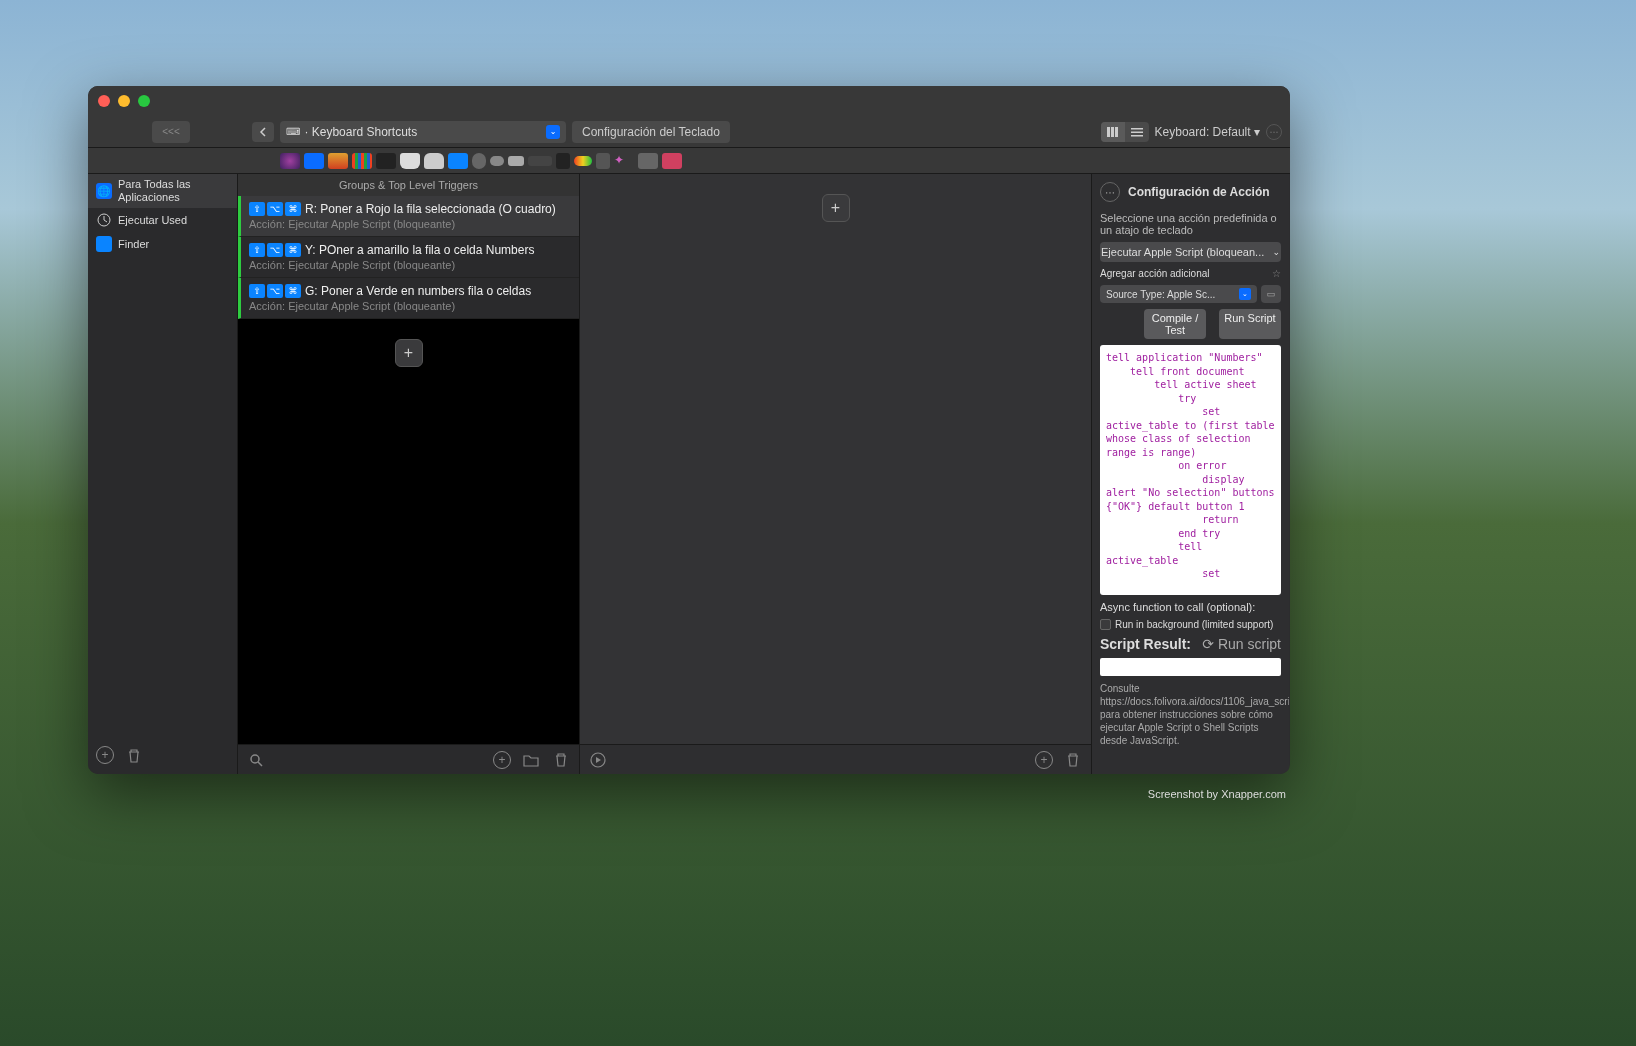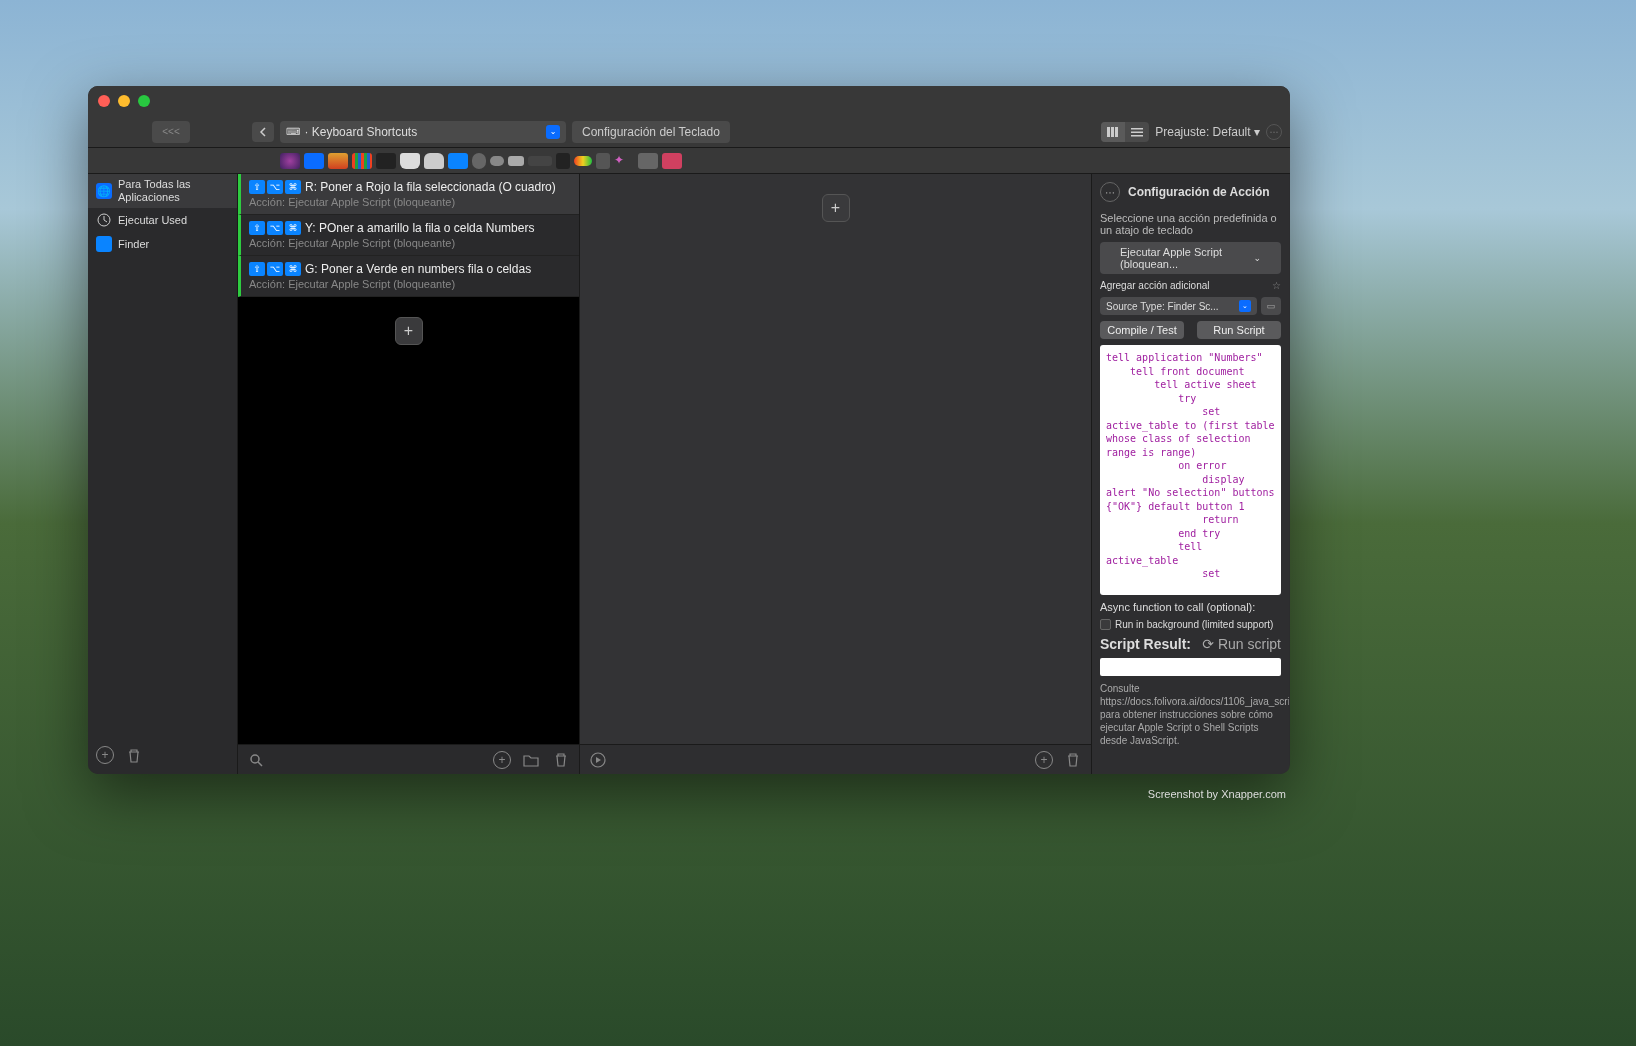--- a/index.html
+++ b/index.html
@@ -45,28 +45,28 @@
 .center { width: 512px; background: #333335; display: flex; flex-direction: column; border-right: 1px solid #1a1a1a; }
 .action-pill { margin: 8px; height: 30px; background: #0a6cff; border-radius: 6px; display: flex; align-items: center; gap: 8px; padding: 0 10px; color: #fff; font-size: 12px; font-weight: 600; }
 .action-icon { width: 18px; height: 18px; display: flex; align-items: center; justify-content: center; }
 .center-body { flex: 1; display: flex; align-items: flex-start; justify-content: center; padding-top: 20px; }
 .center-footer { height: 30px; display: flex; align-items: center; padding: 0 8px; gap: 10px; color: #888; background: #2e2e30; border-top: 1px solid #1a1a1a; }
 .right { width: 197px; background: #2e2e30; display: flex; flex-direction: column; padding: 8px; gap: 6px; color: #ddd; font-size: 11px; overflow-y: auto; }
 .right-head { display: flex; gap: 8px; align-items: center; }
 .gear { width: 20px; height: 20px; border: 1px solid #666; border-radius: 50%; display: flex; align-items: center; justify-content: center; font-size: 10px; color: #aaa; }
 .right-title { font-weight: 600; font-size: 12px; line-height: 1.2; }
 .right-sub { color: #bbb; font-size: 11px; margin-top: 4px; }
-.pill { background: #4a4a4c; border-radius: 4px; padding: 4px 20px; font-size: 11px; display: flex; align-items: center; justify-content: space-between; }
+.pill { background: #4a4a4c; border-radius: 4px; padding: 4px 1px; font-size: 11px; display: flex; align-items: center; justify-content: space-between; }
 .small-row { display: flex; justify-content: space-between; align-items: center; font-size: 10px; }
 .star { color: #888; }
 .src-row { display: flex; gap: 4px; }
 .src-drop { flex:1; background: #4a4a4c; border-radius: 4px; padding: 3px 6px; display: flex; align-items: center; font-size: 10px; }
 .chev-sm { width: 12px; height: 12px; background: #0a6cff; border-radius: 2px; margin-left: auto; font-size: 7px; display:flex; align-items:center; justify-content:center; color:#fff; }
 .land-btn { width: 20px; height: 18px; background: #4a4a4c; border-radius: 4px; display:flex; align-items:center; justify-content:center; font-size:9px; color:#aaa; }
-.btn-row { display: flex; gap: 13px; }
+.btn-row { display: flex; gap: 13px; margin-left: 44px; }
 .btn-sm { flex:1; background: #5a5a5c; border-radius: 4px; padding: 3px 0; text-align: center; font-size: 11px; color:#eee; }
 .code-box { background: #fff; border-radius: 3px; padding: 6px; font-family: Menlo, monospace; font-size: 10px; color: #a020a0; line-height: 1.35; height: 250px; overflow: hidden; white-space: pre-wrap; word-break: break-word; }
 .chk { display: flex; align-items: center; gap: 4px; font-size: 10px; }
 .chk-box { width: 11px; height: 11px; border: 1px solid #666; border-radius: 2px; background:#3a3a3c; }
 .result-row { display: flex; justify-content: space-between; align-items: center; font-size: 14px; }
 .result-box { background: #fff; height: 18px; border-radius: 2px; }
 .info-text { font-size: 10px; color: #aaa; line-height: 1.3; }
 .footer-icon { width: 20px; height: 20px; display: flex; align-items: center; justify-content: center; border-radius: 4px; font-size: 14px; }
 .footer-icon.circle { border: 1.5px solid #888; border-radius: 50%; width:18px; height:18px; font-size:12px; }
 .watermark { position: absolute; right: 350px; top: 788px; color: #ddd; font-size: 11px; }
@@ -112,21 +112,21 @@
           </svg>
       </div>
       <div class="tb-seg-btn">
         <svg width="12" height="10" viewBox="0 0 12 10">
             <rect x="0" y="1" width="12" height="1.5" fill="#ccc"></rect>
             <rect x="0" y="4.5" width="12" height="1.5" fill="#ccc"></rect>
             <rect x="0" y="8" width="12" height="1.5" fill="#ccc"></rect>
           </svg>
       </div>
     </div>
-    <span class="tb-text"><span>Preajuste: Default</span> <span>▾</span></span>
+    <span class="tb-text"><span>Keyboard: Default</span> <span>▾</span></span>
     <span class="tb-text" style="color:#888; border:1px solid #555; border-radius:50%; width:16px; height:16px; display:flex; align-items:center; justify-content:center; font-size:9px;">⋯</span>
   </div>
 
   <div class="iconrow" style="padding-left:192px;">
     <span class="ic" style="background:radial-gradient(circle,#a040a0,#402060);"></span>
     <span class="ic" style="background:#0a6cff;"></span>
     <span class="ic" style="background:linear-gradient(#e0a030,#d04020);"></span>
     <span class="ic" style="background:repeating-linear-gradient(90deg,#f04020 0 3px,#20a040 3px 6px,#2060d0 6px 9px);"></span>
     <span class="ic" style="background:#222;"></span>
     <span class="ic" style="background:#ddd; border-radius:3px 3px 6px 6px;"></span>
@@ -168,20 +168,21 @@
         <span class="footer-icon circle">+</span>
         <span class="footer-icon">
           <svg width="14" height="16" viewBox="0 0 14 16">
               <path d="M2 4 h10 M4 4 V2 h6 V4 M3 4 l1 10 h6 l1 -10" stroke="#888" fill="none" stroke-width="1.2"></path>
             </svg>
         </span>
       </div>
     </div>
 
     <div class="triggers">
+      <div class="trig-head">Groups &amp; Top Level Triggers</div>
       <div class="trig-item selected">
         <div class="trig-title">
           <span class="trig-mods">
             <span class="mod">⇧</span>
               <span class="mod">⌥</span>
               <span class="mod">⌘</span>
           </span>
           <span>R: Poner a Rojo la fila seleccionada (O cuadro)</span>
         </div>
         <div class="trig-sub">Acción: Ejecutar Apple Script (bloqueante)</div>
@@ -263,21 +264,21 @@
       <div class="pill">
         <span>Ejecutar Apple Script (bloquean...</span>
         <span style="font-size:9px;">⌄</span>
       </div>
       <div class="small-row">
         <span>Agregar acción adicional</span>
         <span class="star">☆</span>
       </div>
       <div class="src-row">
         <div class="src-drop">
-          <span>Source Type: Finder Sc...</span>
+          <span>Source Type: Apple Sc...</span>
           <span class="chev-sm">⌄</span>
         </div>
         <div class="land-btn">▭</div>
       </div>
       <div class="btn-row">
         <div class="btn-sm">Compile / Test</div>
         <div class="btn-sm">Run Script</div>
       </div>
       <div class="code-box">tell application "Numbers"
     tell front document

